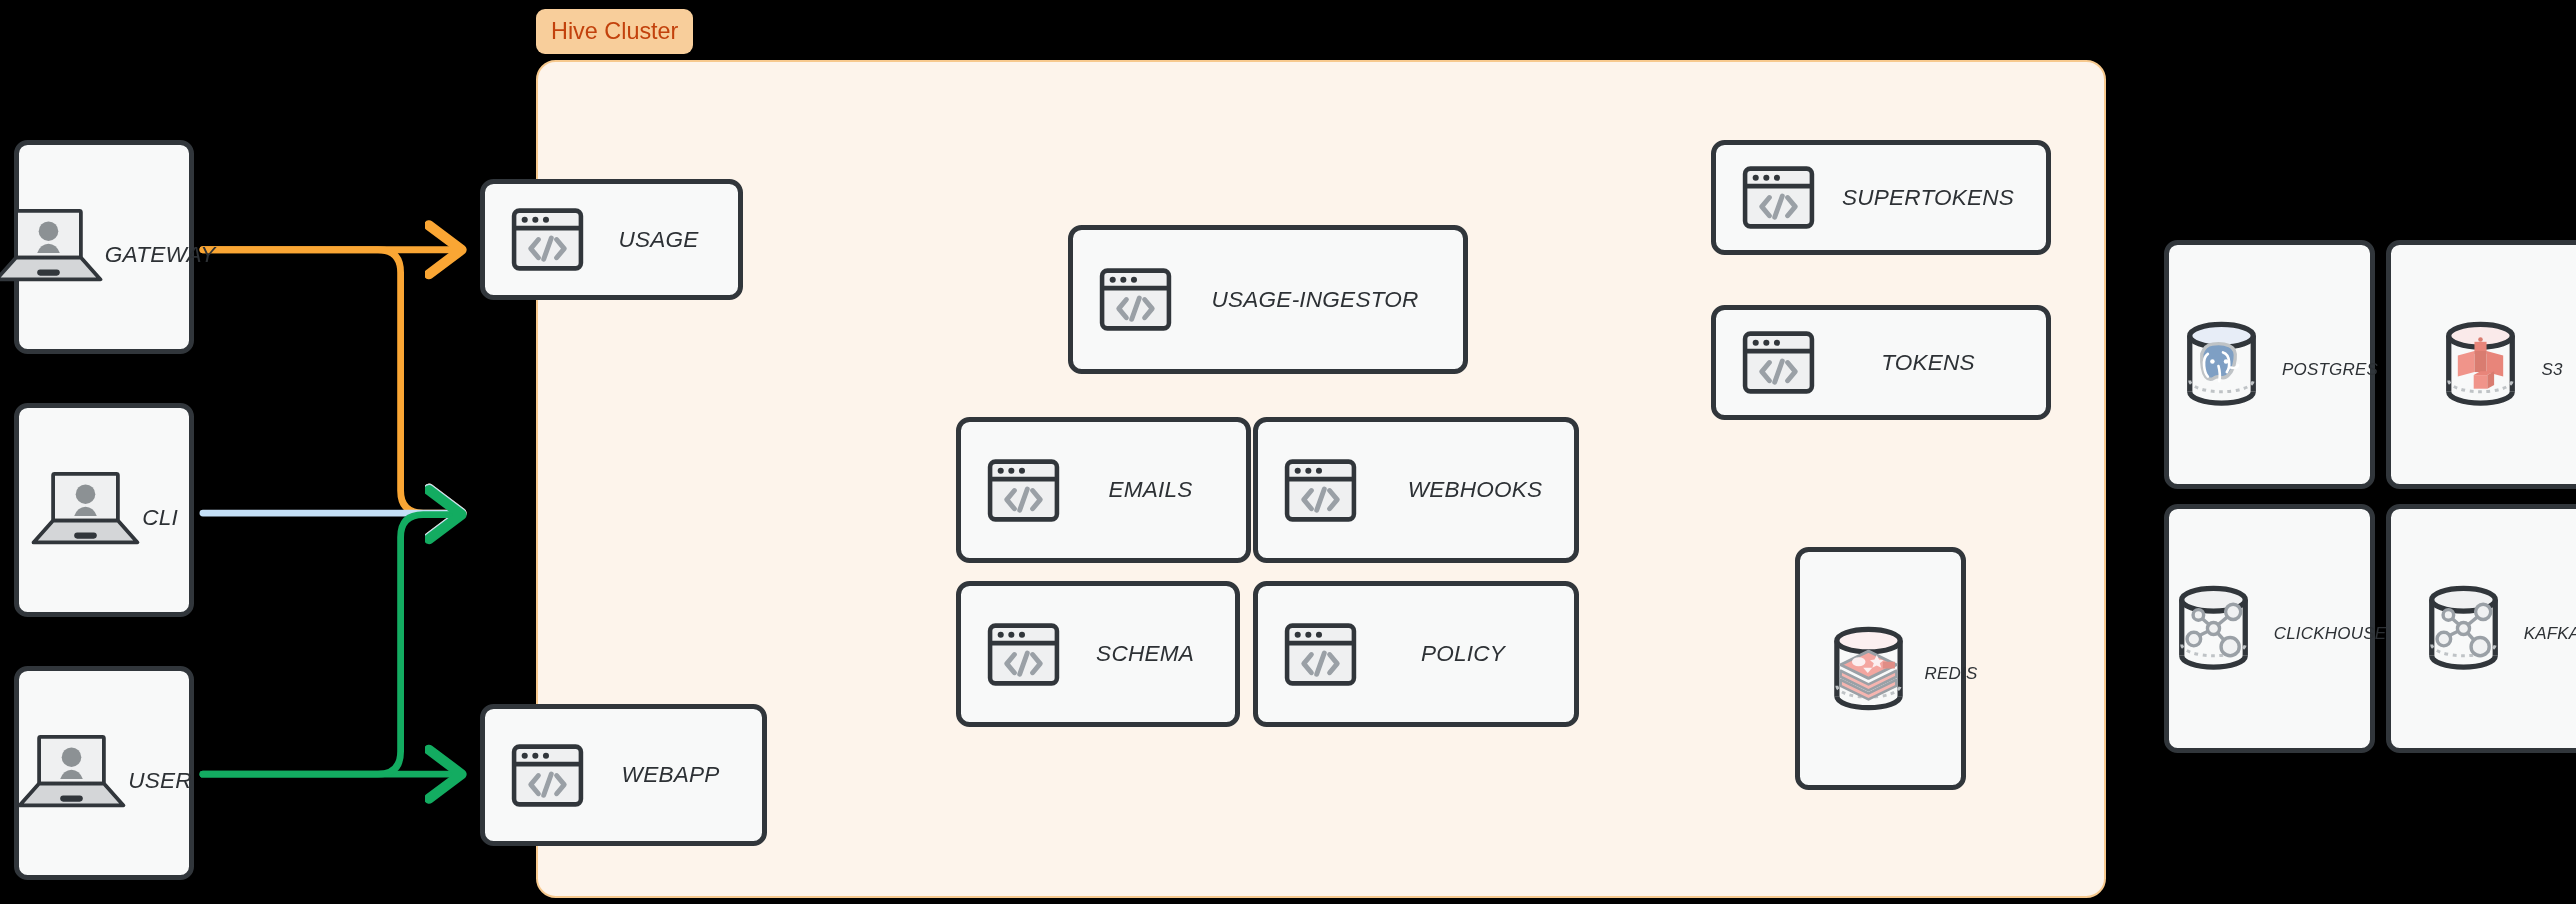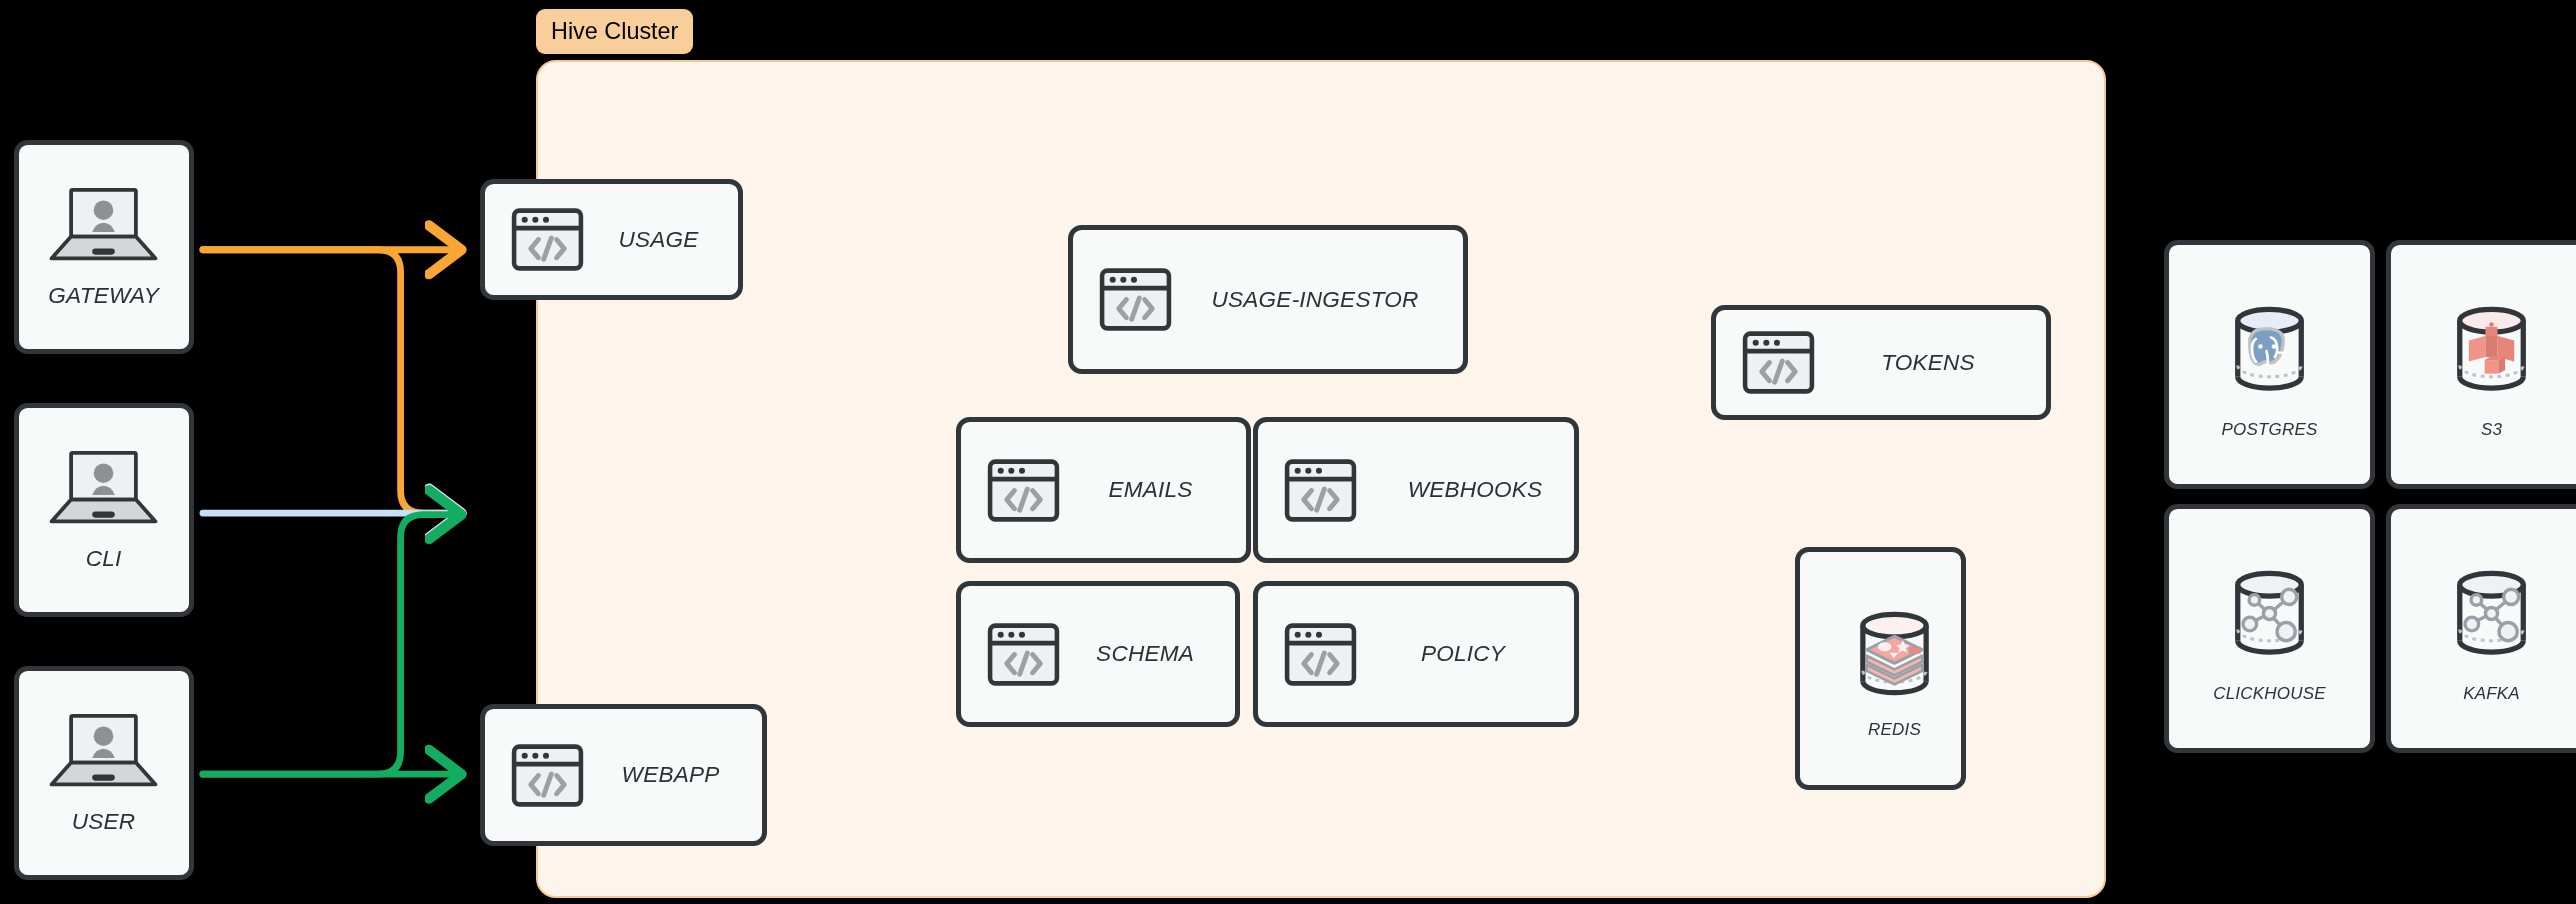--- a/index.html
+++ b/index.html
@@ -26,40 +26,40 @@
     background: #FDF4EB;
     border: 2.3px solid #F7C98E;
     border-radius: 19.6px;
     box-sizing: border-box;
   }
   #cluster-label {
     position: absolute;
     left: 536px;
     top: 9px;
     background: #F8CE9B;
-    color: #000000;
+    color: #c2410c;
     font-size: 23.4px;
     line-height: 1;
     padding: 10.6px 15px 11.3px 15px;
     border-radius: 9px;
     white-space: nowrap;
   }
 
   
   .node {
     position: absolute;
     background: #F8F9F9;
     border: 5.3px solid #31363B;
     border-radius: 13.6px;
     box-sizing: border-box;
     display: flex;
     align-items: center;
   }
   .node.client {
-    flex-direction: column;
+    flex-direction: row;
     justify-content: center;
   }
   .node.svc {
     flex-direction: row;
     justify-content: flex-start;
   }
   .node-label {
     font-style: italic;
     color: #2D3135;
     white-space: nowrap;
@@ -265,20 +265,33 @@
         <path d="M8,37 L96,37" stroke="#31363B" stroke-width="6"></path>
         <circle cx="22" cy="26" r="4" fill="#31363B"></circle>
         <circle cx="36" cy="26" r="4" fill="#31363B"></circle>
         <circle cx="50" cy="26" r="4" fill="#31363B"></circle>
         <path d="M40,52 L30,64 L40,76 M64,52 L74,64 L64,76 M57,50 L47,78" fill="none" stroke="#9AA0A6" stroke-width="6.5" stroke-linecap="round" stroke-linejoin="round"></path>
       </svg>
     </div>
     <div class="node-label">POLICY</div>
   </div>
 
+  <div class="node svc" style="left:1711px; top:140px; width:340px; height:115px;">
+    <div class="icon-slot">
+      <svg width="79" height="79" viewBox="0 0 104 104">
+        <rect x="8" y="14" width="88" height="76" rx="7" fill="#EFF0F1" stroke="#31363B" stroke-width="6"></rect>
+        <path d="M8,37 L96,37" stroke="#31363B" stroke-width="6"></path>
+        <circle cx="22" cy="26" r="4" fill="#31363B"></circle>
+        <circle cx="36" cy="26" r="4" fill="#31363B"></circle>
+        <circle cx="50" cy="26" r="4" fill="#31363B"></circle>
+        <path d="M40,52 L30,64 L40,76 M64,52 L74,64 L64,76 M57,50 L47,78" fill="none" stroke="#9AA0A6" stroke-width="6.5" stroke-linecap="round" stroke-linejoin="round"></path>
+      </svg>
+    </div>
+    <div class="node-label">SUPERTOKENS</div>
+  </div>
 
   <div class="node svc" style="left:1711px; top:305px; width:340px; height:115px;">
     <div class="icon-slot">
       <svg width="79" height="79" viewBox="0 0 104 104">
         <rect x="8" y="14" width="88" height="76" rx="7" fill="#EFF0F1" stroke="#31363B" stroke-width="6"></rect>
         <path d="M8,37 L96,37" stroke="#31363B" stroke-width="6"></path>
         <circle cx="22" cy="26" r="4" fill="#31363B"></circle>
         <circle cx="36" cy="26" r="4" fill="#31363B"></circle>
         <circle cx="50" cy="26" r="4" fill="#31363B"></circle>
         <path d="M40,52 L30,64 L40,76 M64,52 L74,64 L64,76 M57,50 L47,78" fill="none" stroke="#9AA0A6" stroke-width="6.5" stroke-linecap="round" stroke-linejoin="round"></path>

